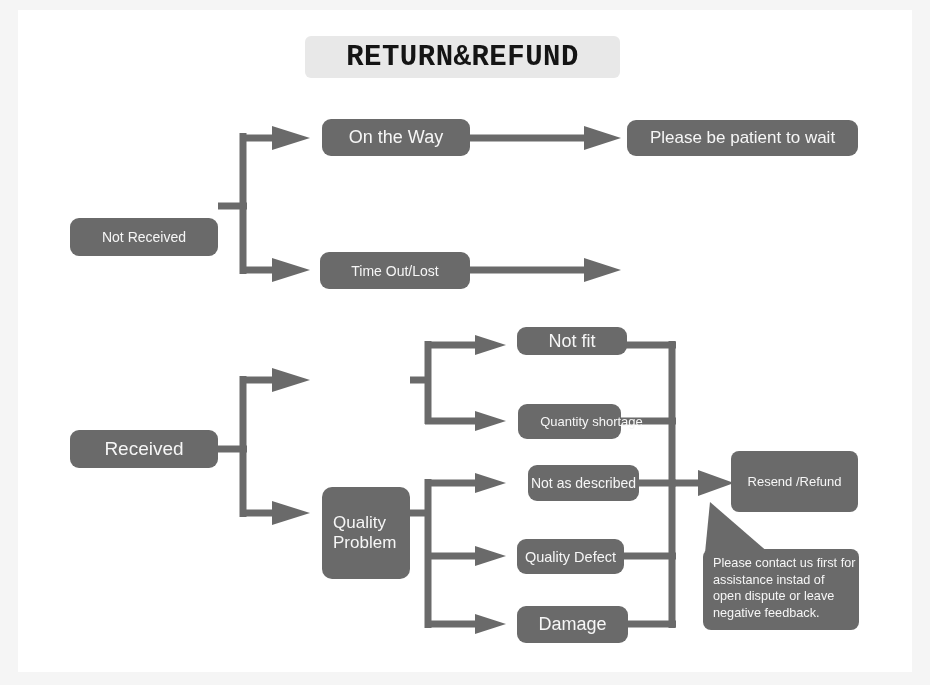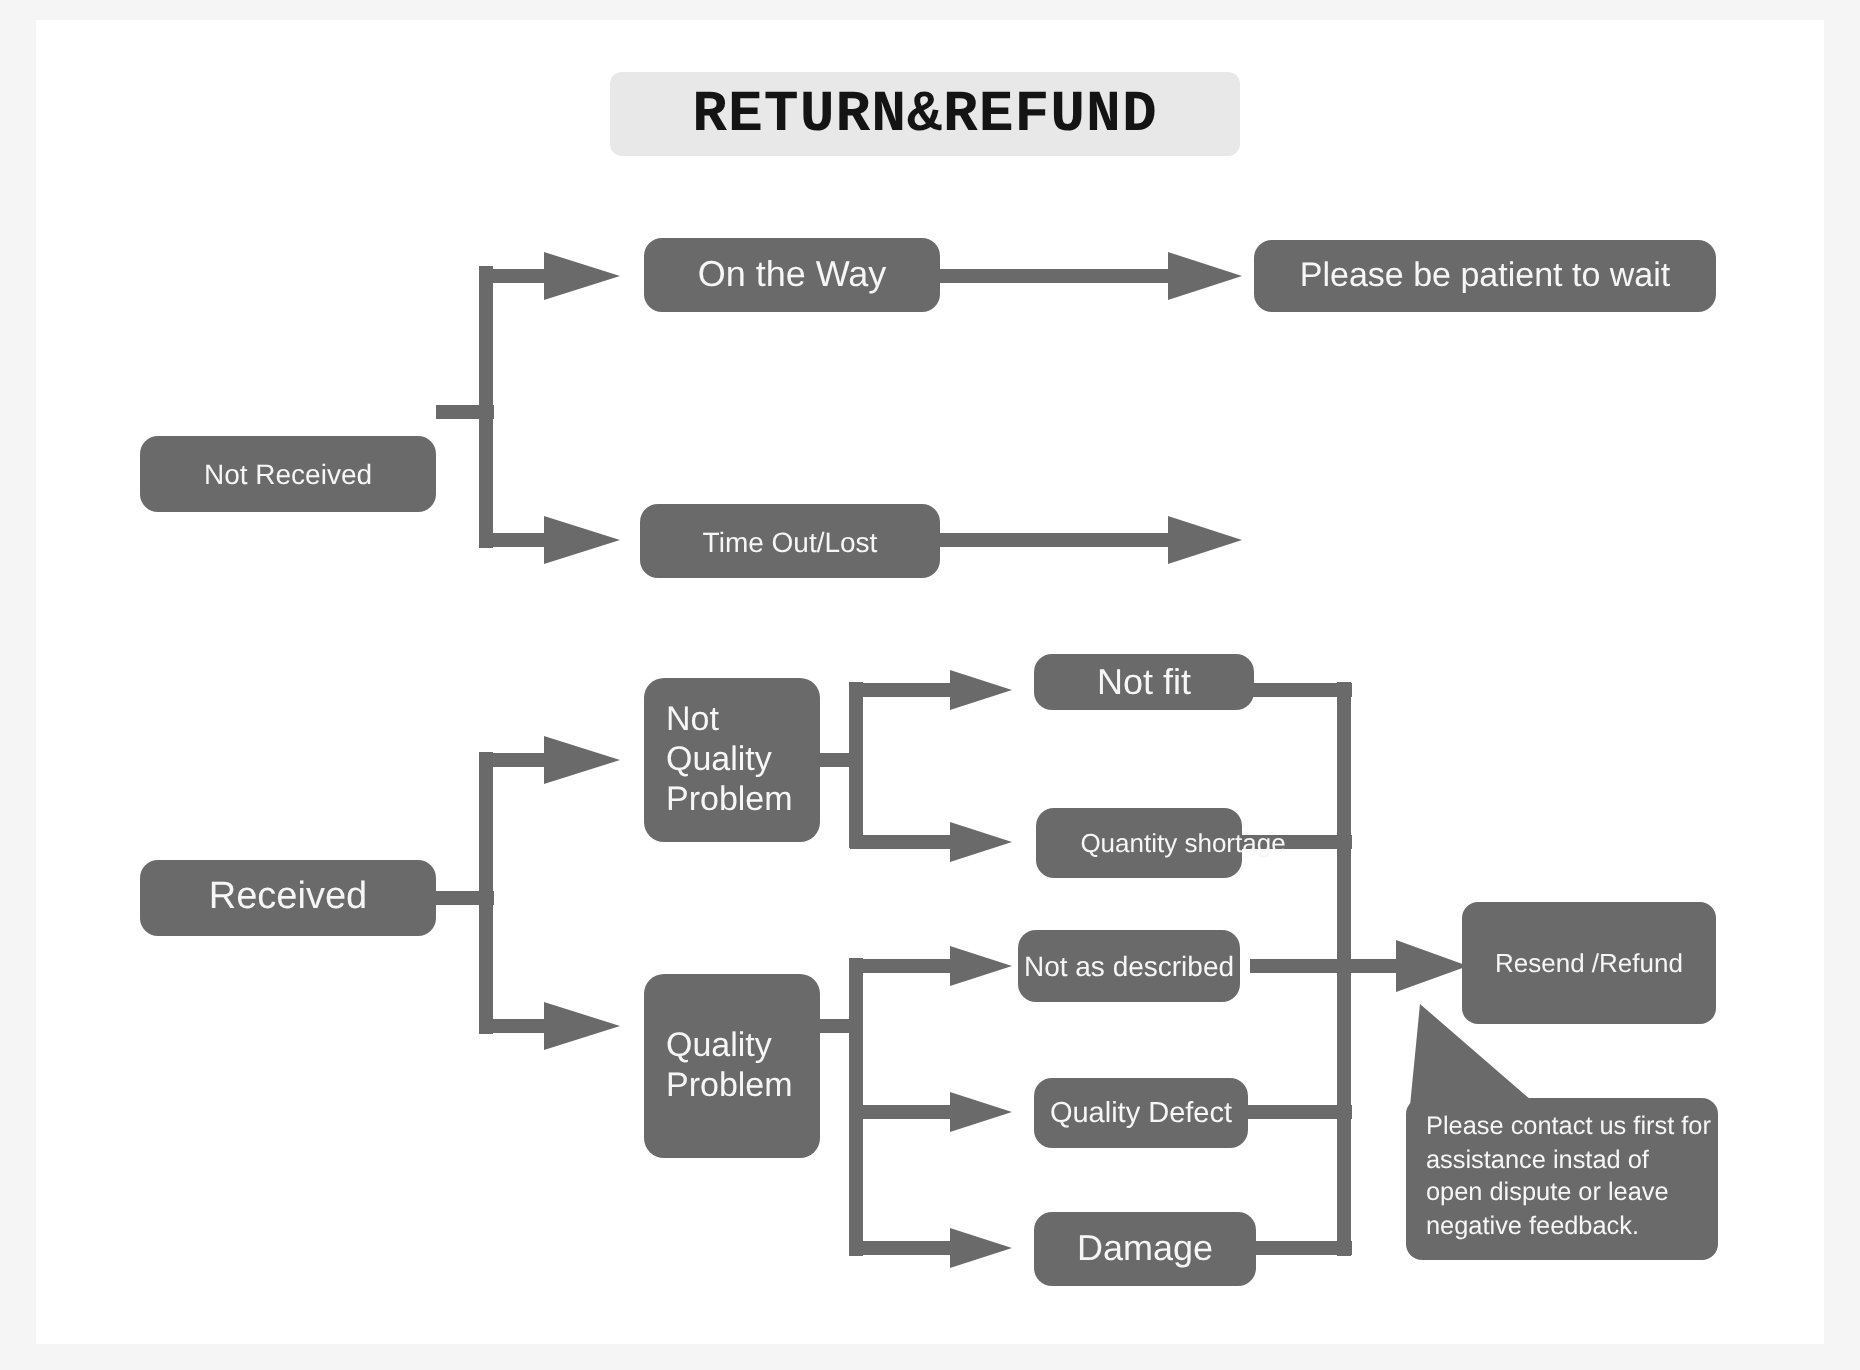--- a/index.html
+++ b/index.html
@@ -63,21 +63,21 @@
   .n-received     { left: 70px;  top: 430px; width: 148px; height: 38px; font-size: 19px; }
   .n-nqp, .n-qp   {
     justify-content: flex-start; text-align: left;
     padding-left: 11px; line-height: 1.17; font-size: 17px;
     border-radius: 10px;
   }
   .n-nqp          { left: 322px; top: 339px; width: 88px;  height: 82px; }
   .n-qp           { left: 322px; top: 487px; width: 88px;  height: 92px; }
   .n-not-fit      { left: 517px; top: 327px; width: 110px; height: 28px; font-size: 18px; }
   .n-quantity     { left: 518px; top: 404px; width: 103px; height: 35px; font-size: 13px; padding-left: 44px; }
-  .n-described    { left: 509px; top: 465px; width: 111px; height: 36px; font-size: 14px; }
+  .n-described    { left: 528px; top: 465px; width: 111px; height: 36px; font-size: 14px; }
   .n-defect       { left: 517px; top: 539px; width: 107px; height: 35px; font-size: 14.5px; }
   .n-damage       { left: 517px; top: 606px; width: 111px; height: 37px; font-size: 18px; }
   .n-resend       { left: 731px; top: 451px; width: 127px; height: 61px; font-size: 13px; line-height: 1.32; border-radius: 8px; }
   .n-note {
     left: 703px; top: 549px; width: 156px; height: 81px;
     display: block;
     font-size: 12.7px; line-height: 1.3;
     text-align: left;
     padding: 6px 3px 6px 10px;
     border-radius: 8px;
@@ -151,21 +151,20 @@
   </svg>
 
   <div class="n-title">RETURN&amp;REFUND</div>
 
   <div class="node n-not-received">Not Received</div>
   <div class="node n-on-the-way">On the Way</div>
   <div class="node n-please-wait">Please be patient to wait</div>
   <div class="node n-time-out">Time Out/Lost</div>
 
   <div class="node n-received">Received</div>
-  <div class="node wrap n-nqp">Not Quality Problem</div>
   <div class="node wrap n-qp">Quality Problem</div>
   <div class="node n-not-fit">Not fit</div>
   <div class="node n-quantity">Quantity shortage</div>
   <div class="node n-described">Not as described</div>
   <div class="node n-defect">Quality Defect</div>
   <div class="node n-damage">Damage</div>
   <div class="node wrap n-resend">Resend /Refund</div>
   <div class="node n-note">Please contact us first for assistance instad of open dispute or leave negative feedback.</div>
 </div>
 

